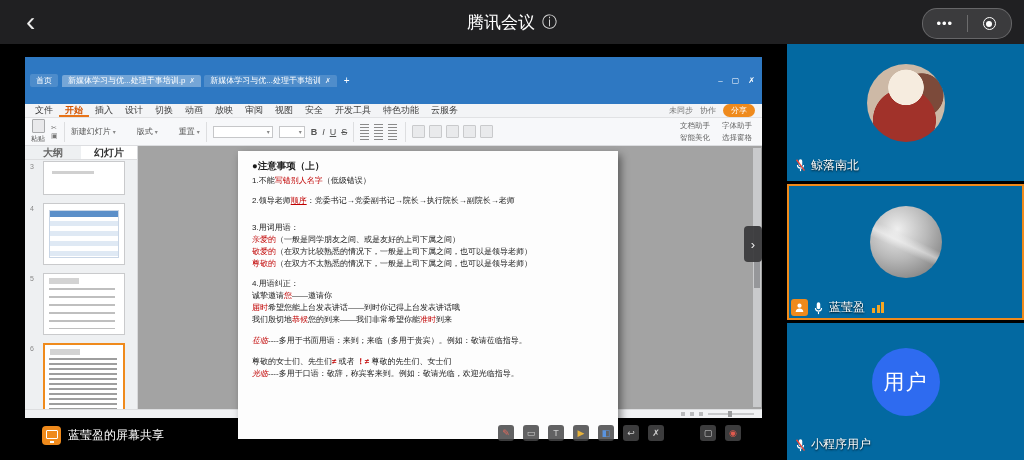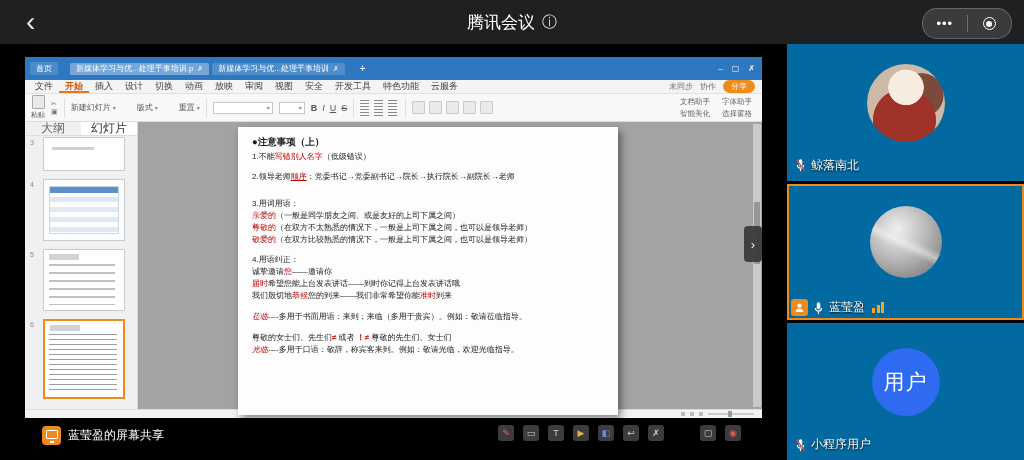--- a/index.html
+++ b/index.html
@@ -14,21 +14,21 @@
   .capsule{position:absolute;right:12px;top:8px;width:88px;height:29px;border:1px solid rgba(255,255,255,.22);
            background:rgba(62,62,64,.92);border-radius:15px;display:flex;align-items:center;}
   .capsule .half{flex:1;display:flex;align-items:center;justify-content:center;color:#fff;height:100%;}
   .capsule .divider{width:1px;height:17px;background:rgba(255,255,255,.25);}
   .more{font-size:13px;letter-spacing:1px;color:#fff;}
   .rec{width:11px;height:11px;border:1.5px solid #fff;border-radius:50%;position:relative;}
   .rec::after{content:"";position:absolute;inset:2.5px;background:#fff;border-radius:50%;}
   
   .wps{position:absolute;left:25px;top:57px;width:737px;height:361px;background:#f7f8fa;
        display:flex;flex-direction:column;box-sizing:border-box;}
-  .tabstrip{height:15px;background:#2e78c2;display:flex;align-items:center;padding:4px 5px;gap:12px;flex:none;}
+  .tabstrip{height:15px;background:#2e78c2;display:flex;align-items:center;padding:16px 5px;gap:4px;flex:none;}
   .home-tab{color:#fff;font-size:8px;background:rgba(255,255,255,.15);padding:1px 6px;border-radius:2px;white-space:nowrap;}
   .doc-tab{display:flex;align-items:center;gap:4px;color:#fff;font-size:8px;padding:0 6px;height:12px;
            max-width:160px;white-space:nowrap;overflow:hidden;background:rgba(255,255,255,.16);border-radius:2px 2px 0 0;}
   .doc-tab.active{background:rgba(255,255,255,.34);}
   .doc-tab .x{font-size:7px;opacity:.85;}
   .newtab{color:#fff;font-size:10px;padding:0 3px;}
   .win-controls{margin-left:auto;display:flex;gap:9px;color:#fff;font-size:8px;padding-right:2px;}
   .menubar{height:13px;background:#f3f4f6;border-bottom:1px solid #e1e2e4;display:flex;align-items:center;
            padding:0 4px;font-size:9px;color:#3c3c3c;flex:none;}
   .menu-item{padding:0 6px;line-height:13px;white-space:nowrap;}
@@ -51,21 +51,21 @@
   .fmt .g1{font-weight:bold;}.fmt .g2{font-style:italic;}.fmt .g3{text-decoration:underline;}.fmt .g4{text-decoration:line-through;}
   .align-grid{display:grid;grid-template-columns:repeat(3,11px);gap:2px 3px;}
   .align-ic{width:9px;height:7px;background:repeating-linear-gradient(180deg,#8a8a8a 0 1px,rgba(0,0,0,0) 1px 3px);}
   .mid-ics{display:flex;gap:4px;}
   .mid-ic{width:11px;height:11px;background:#e9eaec;border:1px solid #c9cacc;border-radius:1px;}
   .right-labels{margin-left:auto;display:grid;grid-template-columns:auto auto;gap:2px 12px;
                 font-size:7.5px;color:#666;padding-right:4px;white-space:nowrap;}
   
   .workarea{flex:1;display:flex;min-height:0;}
   .thumb-panel{width:112px;background:#eef0f2;border-right:1px solid #d8d9db;position:relative;flex:none;}
-  .panel-tabs{height:13px;display:flex;font-size:12px;color:#666;border-bottom:1px solid #dddee0;}
+  .panel-tabs{height:13px;display:flex;font-size:10px;color:#666;border-bottom:1px solid #dddee0;font-weight:bold;}
   .panel-tab{flex:1;text-align:center;line-height:13px;}
   .panel-tab.active{background:#fff;color:#333;}
   .thumbs{position:absolute;top:13px;left:0;right:0;bottom:0;overflow:hidden;}
   .thumb-num{position:absolute;font-size:7px;color:#888;left:5px;}
   .thumb{position:absolute;left:18px;width:82px;background:#fff;border:1px solid #c9cacc;box-sizing:border-box;}
   .thumb.selected{border:2px solid #ef8a1c;}
   .tc-head{position:absolute;top:4px;left:5px;height:6px;width:30px;background:#d3d3d3;}
   .tc{position:absolute;}
   .tc.plain{top:9px;height:3px;left:8px;right:30px;background:#d0d0d0;}
   .tc.table{left:5px;right:5px;top:6px;bottom:6px;border:1px solid #c9d6e6;
@@ -271,22 +271,22 @@
           </div>
       </div>
       <div class="canvas">
         <div class="slide">
           <div class="slide-body">
               <div class="sline head" style="margin-top: 0px;"><span>●注意事项（上）</span></div>
               <div class="sline" style="margin-top: 4px;"><span>1.不能</span><span style="color: rgb(192, 0, 0);">写错别人名字</span><span>（低级错误）</span></div>
               <div class="sline" style="margin-top: 10px;"><span>2.领导老师</span><span style="color: rgb(192, 0, 0); text-decoration: underline;">顺序</span><span>：党委书记→党委副书记→院长→执行院长→副院长→老师</span></div>
               <div class="sline" style="margin-top: 17px;"><span>3.用词用语：</span></div>
               <div class="sline" style="margin-top: 2px;"><span style="color: rgb(192, 0, 0);">亲爱的</span><span>（一般是同学朋友之间、或是友好的上司下属之间）</span></div>
+              <div class="sline" style="margin-top: 2px;"><span style="color: rgb(192, 0, 0);">敬爱的</span><span>（在双方比较熟悉的情况下，一般是上司下属之间，也可以是领导老师）</span></div>
               <div class="sline" style="margin-top: 2px;"><span style="color: rgb(192, 0, 0);">尊敬的</span><span>（在双方不太熟悉的情况下，一般是上司下属之间，也可以是领导老师）</span></div>
-              <div class="sline" style="margin-top: 2px;"><span style="color: rgb(192, 0, 0);">敬爱的</span><span>（在双方比较熟悉的情况下，一般是上司下属之间，也可以是领导老师）</span></div>
               <div class="sline" style="margin-top: 10px;"><span>4.用语纠正：</span></div>
               <div class="sline" style="margin-top: 2px;"><span>诚挚邀请</span><span style="color: rgb(192, 0, 0);">您</span><span>——邀请你</span></div>
               <div class="sline" style="margin-top: 2px;"><span style="color: rgb(192, 0, 0);">届时</span><span>希望您能上台发表讲话——到时你记得上台发表讲话哦</span></div>
               <div class="sline" style="margin-top: 2px;"><span>我们殷切地</span><span style="color: rgb(192, 0, 0);">恭候</span><span>您的到来——我们非常希望你能</span><span style="color: rgb(192, 0, 0);">准时</span><span>到来</span></div>
               <div class="sline" style="margin-top: 11px;"><span style="color: rgb(192, 0, 0); font-style: italic;">莅临</span><span>----多用于书面用语：来到；来临（多用于贵宾）。例如：敬请莅临指导。</span></div>
               <div class="sline" style="margin-top: 11px;"><span>尊敬的女士们、先生们</span><span style="color: rgb(192, 0, 0); font-weight: bold;">≠</span><span> 或者 </span><span style="color: rgb(192, 0, 0); font-weight: bold;">！≠</span><span> 尊敬的先生们、女士们</span></div>
               <div class="sline" style="margin-top: 2px;"><span style="color: rgb(192, 0, 0); font-style: italic;">光临</span><span>----多用于口语：敬辞，称宾客来到。例如：敬请光临，欢迎光临指导。</span></div>
             </div>
         </div>
         <div class="canvas-scroll">

